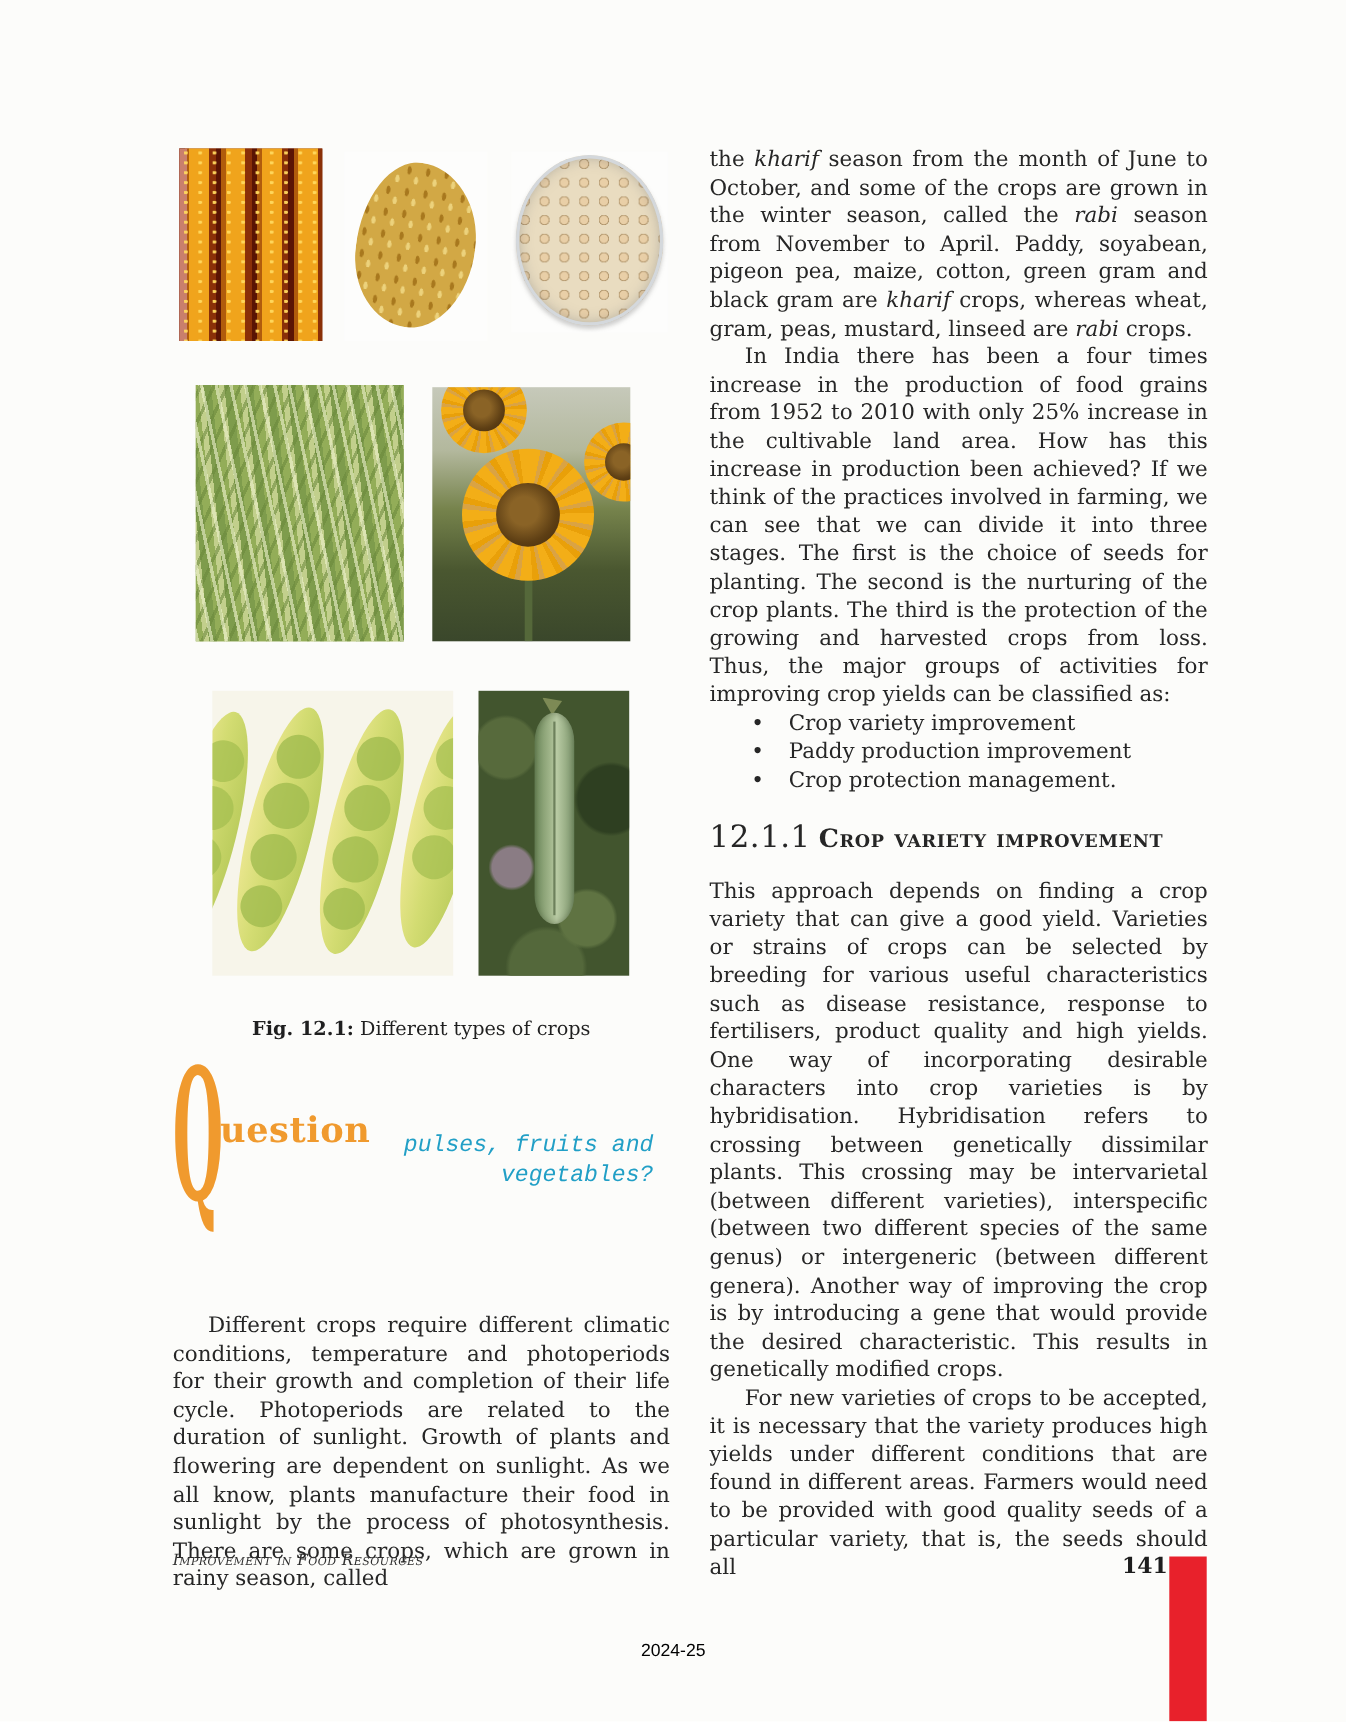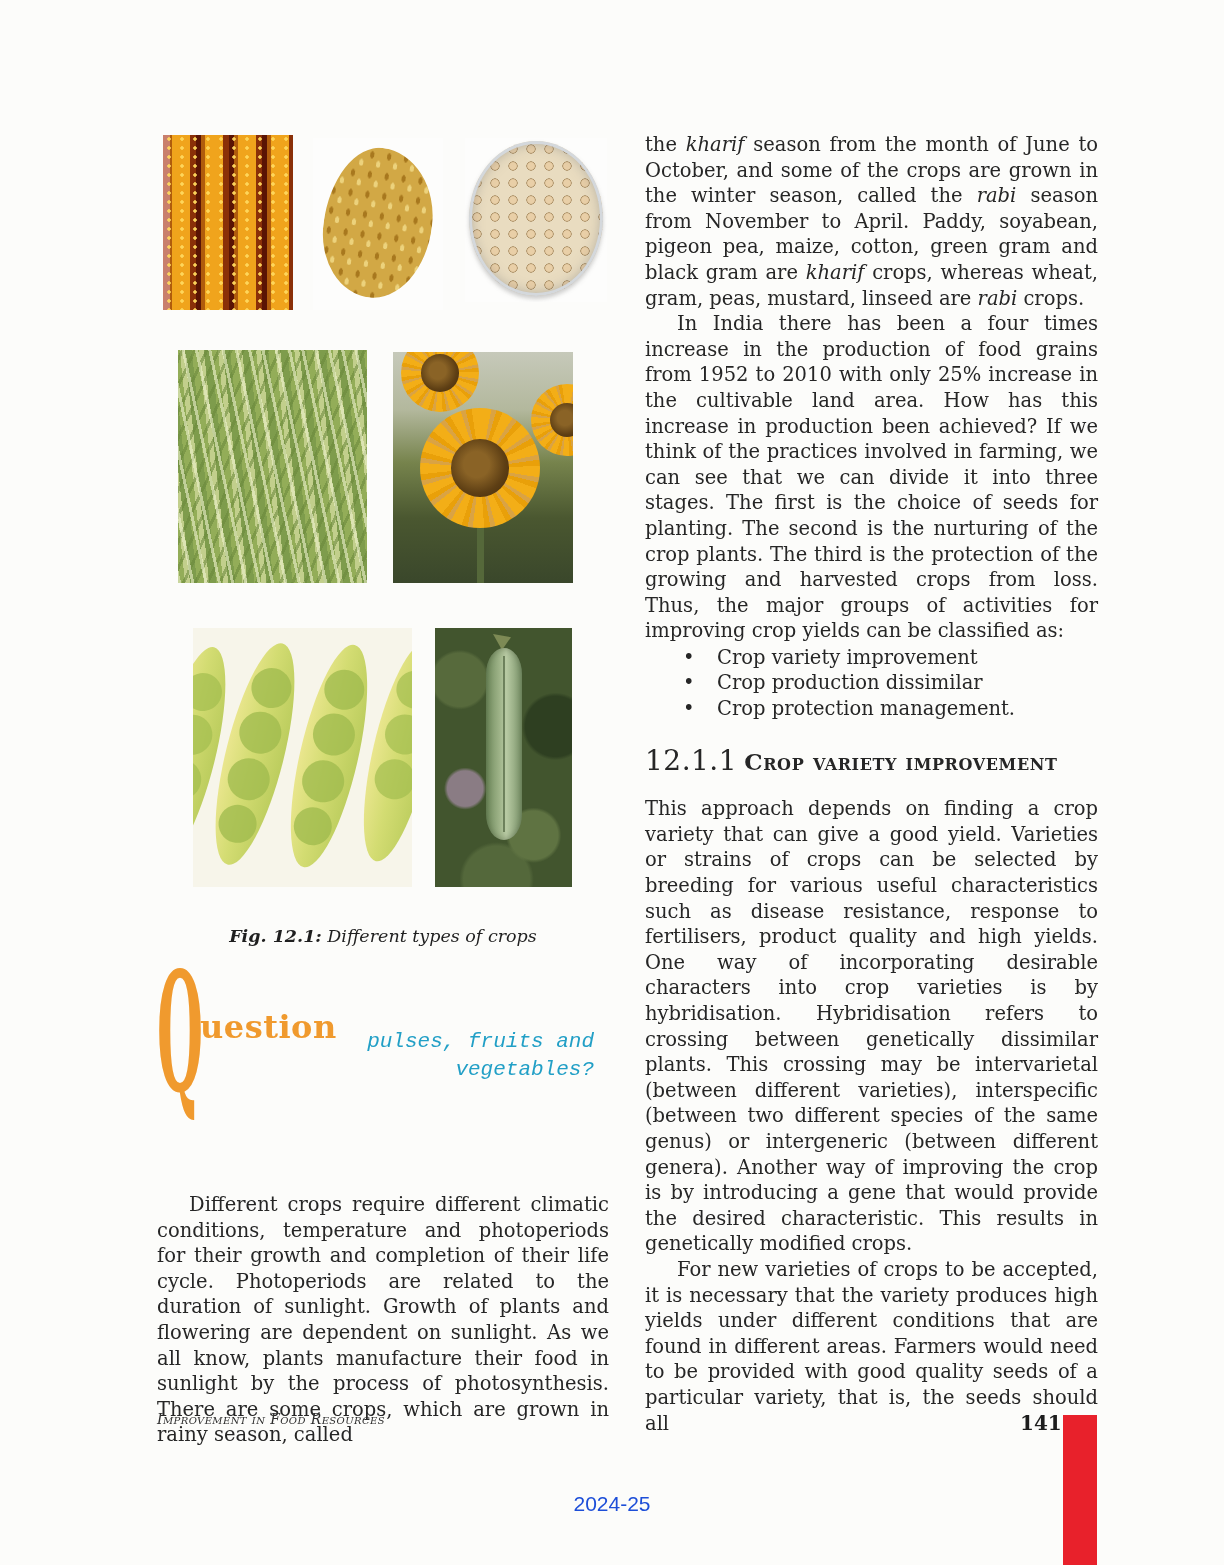--- a/index.html
+++ b/index.html
@@ -84,21 +84,21 @@
     background:linear-gradient(90deg, #6f8a5c 0%, #9fb489 38%, #b9cba4 56%, #7b946a 100%);
     box-shadow:inset 0 0 7px rgba(20,30,10,.35);
   }
   .pod-big::after { content:""; position:absolute; left:17px; top:8px; width:2px; height:176px; background:rgba(55,75,40,.55); }
   .pod-stem { position:absolute; left:58px; top:6px; width:18px; height:16px;
     background:#7d8a55; clip-path:polygon(50% 100%, 0 0, 100% 20%); }
 
   
   .fig-caption {
     position:absolute; left:157px; top:926px; width:452px;
-    text-align:center; font-style:italic; font-size:17.5px; color:#1f1f1f;
+    text-align:center; font-size:17.5px; color:#1f1f1f;
   }
   .fig-caption .cap-prefix { font-weight:bold; }
 
   
   .q-dropcap {
     position:absolute; left:157px; top:950px;
     font-size:165px; line-height:1; color:#f09a2e; font-weight:bold;
     display:inline-block; transform:scaleX(.32); transform-origin:left top;
   }
   .q-heading {
@@ -132,21 +132,21 @@
 
   
   .footer-left {
     position:absolute; left:157px; top:1411px;
     font-style:italic; font-variant:small-caps; font-size:14px; color:#2e2e2e; letter-spacing:.4px;
   }
   .page-number { position:absolute; left:1020px; top:1411px; font-size:20px; font-weight:600; color:#1d1d1d; }
   .red-bar { position:absolute; left:1063px; top:1415px; width:34px; height:150px; background:#e8212b; }
   .year-label {
     position:absolute; left:0; top:1492px; width:1224px; text-align:center;
-    font-family:"Liberation Sans", sans-serif; font-size:21px; color:#1d4ed8;
+    font-family:"Liberation Sans", sans-serif; font-size:16px; color:#000000;
   }
 </style>
 </head>
 <body>
 
 <div class="page">
 
   <div class="photo photo-maize"></div>
   <div class="photo photo-grains"></div>
   <div class="photo photo-gram"></div>
@@ -215,21 +215,21 @@
 
   <div class="left-para body-text">
     <p class="p-indent">Different crops require different climatic conditions, temperature and photoperiods for their growth and completion of their life cycle. Photoperiods are related to the duration of sunlight. Growth of plants and flowering are dependent on sunlight. As we all know, plants manufacture their food in sunlight by the process of photosynthesis. There are some crops, which are grown in rainy season, called</p>
   </div>
 
   <div class="right-col body-text">
     <p><span>the </span><i>kharif</i><span> season from the month of June to October, and some of the crops are grown in the winter season, called the </span><i>rabi</i><span> season from November to April. Paddy, soyabean, pigeon pea, maize, cotton, green gram and black gram are </span><i>kharif</i><span> crops, whereas wheat, gram, peas, mustard, linseed are </span><i>rabi</i><span> crops.</span></p>
     <p class="p-indent">In India there has been a four times increase in the production of food grains from 1952 to 2010 with only 25% increase in the cultivable land area. How has this increase in production been achieved? If we think of the practices involved in farming, we can see that we can divide it into three stages. The first is the choice of seeds for planting. The second is the nurturing of the crop plants. The third is the protection of the growing and harvested crops from loss. Thus, the major groups of activities for improving crop yields can be classified as:</p>
     <ul class="bullets">
         <li>Crop variety improvement</li>
-        <li>Crop production dissimilar</li>
+        <li>Paddy production improvement</li>
         <li>Crop protection management.</li>
       </ul>
     <h3 class="section-heading">
       <span class="sec-num">12.1.1</span>
       <span class="sec-title">Crop variety improvement</span>
     </h3>
     <p>This approach depends on finding a crop variety that can give a good yield. Varieties or strains of crops can be selected by breeding for various useful characteristics such as disease resistance, response to fertilisers, product quality and high yields. One way of incorporating desirable characters into crop varieties is by hybridisation. Hybridisation refers to crossing between genetically dissimilar plants. This crossing may be intervarietal (between different varieties), interspecific (between two different species of the same genus) or intergeneric (between different genera). Another way of improving the crop is by introducing a gene that would provide the desired characteristic. This results in genetically modified crops.</p>
     <p class="p-indent">For new varieties of crops to be accepted, it is necessary that the variety produces high yields under different conditions that are found in different areas. Farmers would need to be provided with good quality seeds of a particular variety, that is, the seeds should all</p>
   </div>
 

